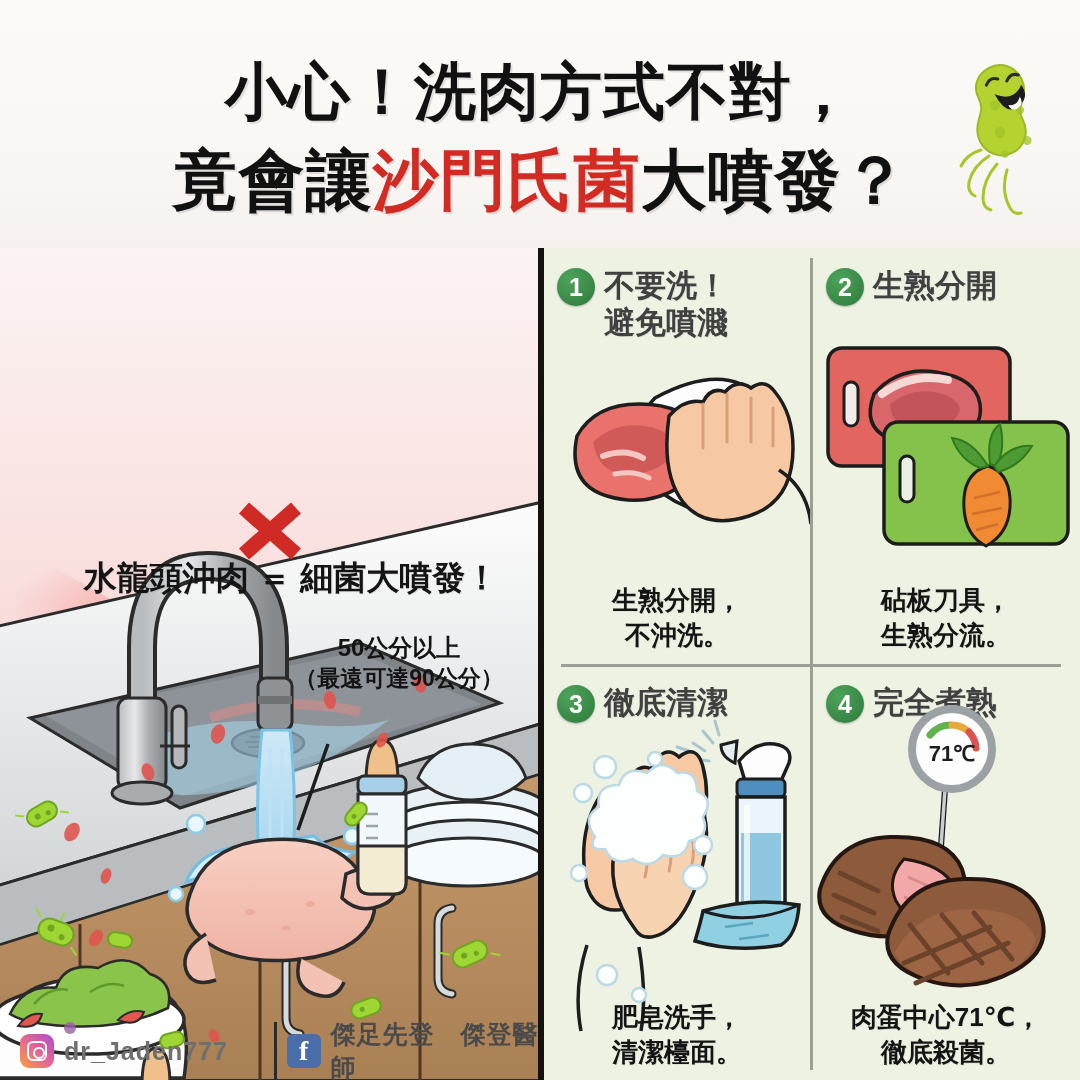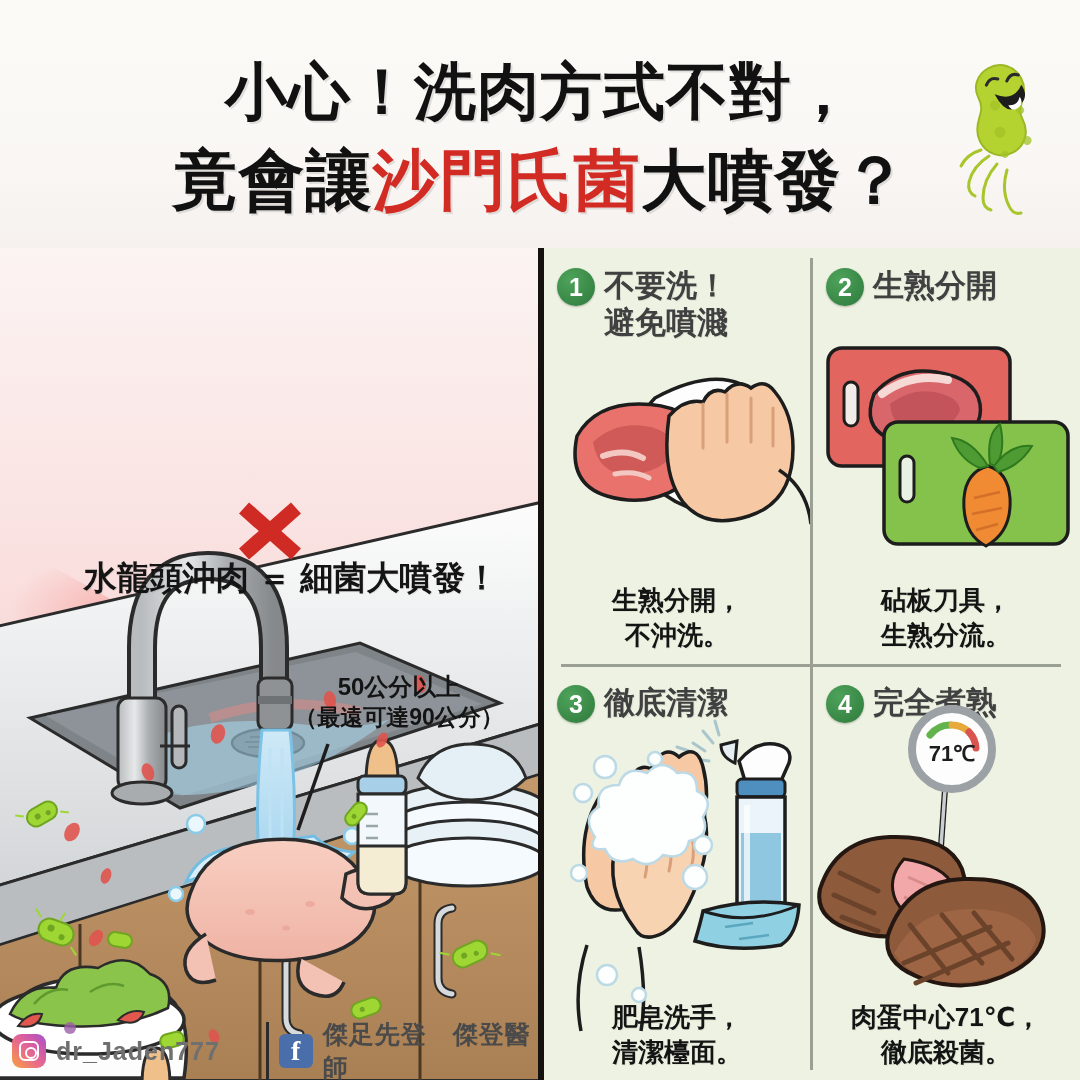--- a/index.html
+++ b/index.html
@@ -50,21 +50,21 @@
   .left-head{
     position:absolute; left:0; top:308px; width:538px; text-align:center;
     font-size:33px; font-weight:900; color:#141414; white-space:nowrap;
     text-shadow:1px 1px 0 rgba(0,0,0,.08);
     padding-left:44px;
   }
   .range-note{
     position:absolute; left:268px; top:385px; width:262px; text-align:center;
     font-size:23px; font-weight:800; color:#141414; line-height:1.28;
   }
-  .range-note .n2{ font-size:24px;margin-top:39px; }
+  .range-note .n2{ font-size:24px; }
 
   .scene{ position:absolute; left:0; top:0; width:543px; height:832px; }
 
   
   .q{ position:absolute; width:268px; height:416px; }
   .q1{ left:0;   top:0;   }
   .q2{ left:269px; top:0; }
   .q3{ left:0;   top:417px; }
   .q4{ left:269px; top:417px; }
 
@@ -85,21 +85,21 @@
   .q-cap{
     position:absolute; left:0; bottom:12px; width:268px; text-align:center;
     font-size:26px; font-weight:900; color:#141414; line-height:1.32;
     white-space:pre-line; text-shadow:1px 1px 0 rgba(0,0,0,.06);
   }
   .q-art{ position:absolute; left:0; top:0; width:268px; height:416px; pointer-events:none;}
 
   
   .social{
     position:absolute; left:0; top:1022px; width:543px; height:58px;
-    display:flex; align-items:center; gap:10px; padding-left:12px; z-index:60;
+    display:flex; align-items:center; gap:10px; padding-left:20px; z-index:60;
   }
   .ig-ico{ width:34px; height:34px; border-radius:9px; flex:0 0 34px;
     background:linear-gradient(45deg,#f9a03c 0%,#e86a8d 45%,#c555b4 80%,#9b59d0 100%);
     display:flex; align-items:center; justify-content:center; }
   .ig-ico .sq{ width:20px;height:20px;border:2.5px solid #fff;border-radius:6px; position:relative;}
   .ig-ico .sq:after{ content:""; position:absolute; left:4px; top:4px; width:8px;height:8px;
     border:2.2px solid #fff;border-radius:50%;}
   .fb-ico{ width:34px;height:34px;border-radius:6px;background:#4a6ea9;flex:0 0 34px;
     color:#fff;font-size:28px;font-weight:900;line-height:34px;text-align:center;
     font-family:"Liberation Serif",serif;}

